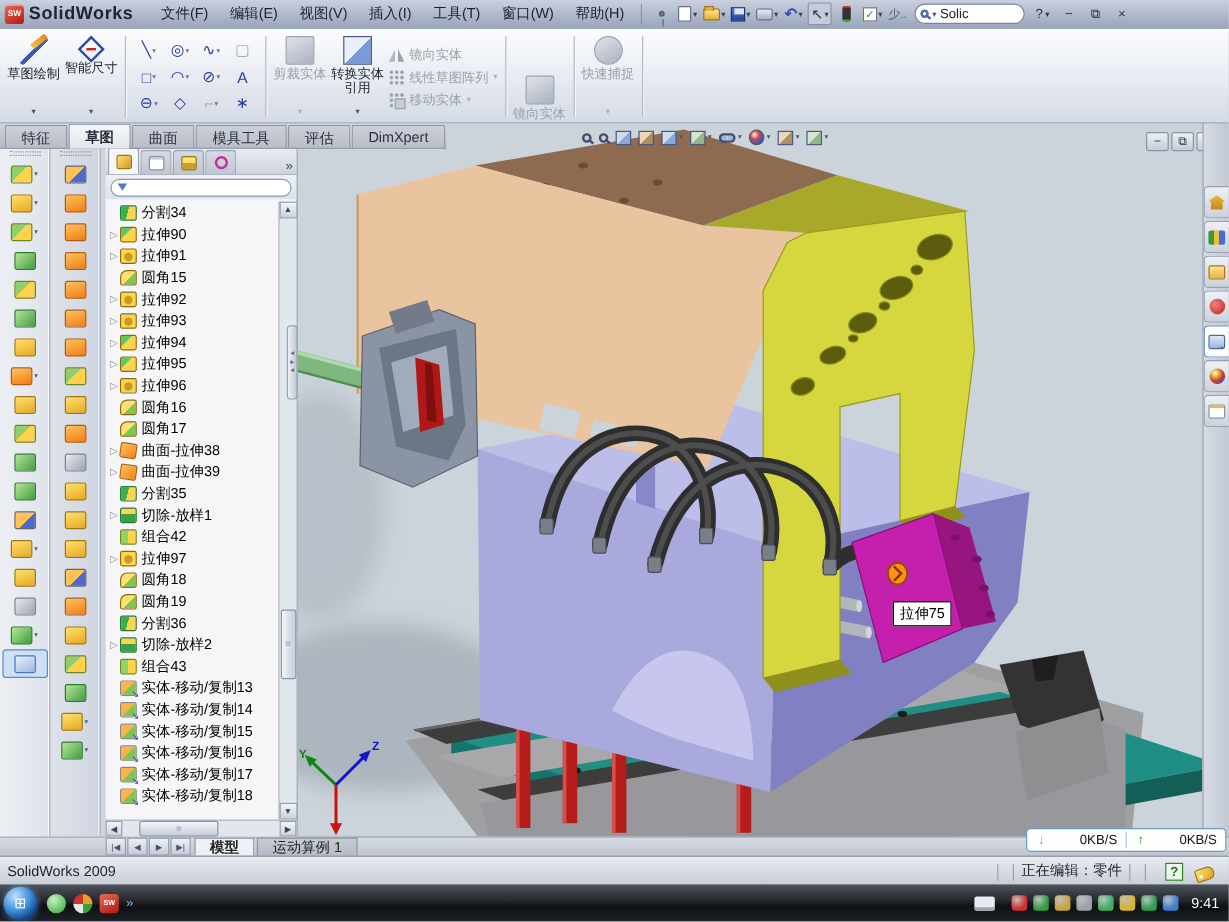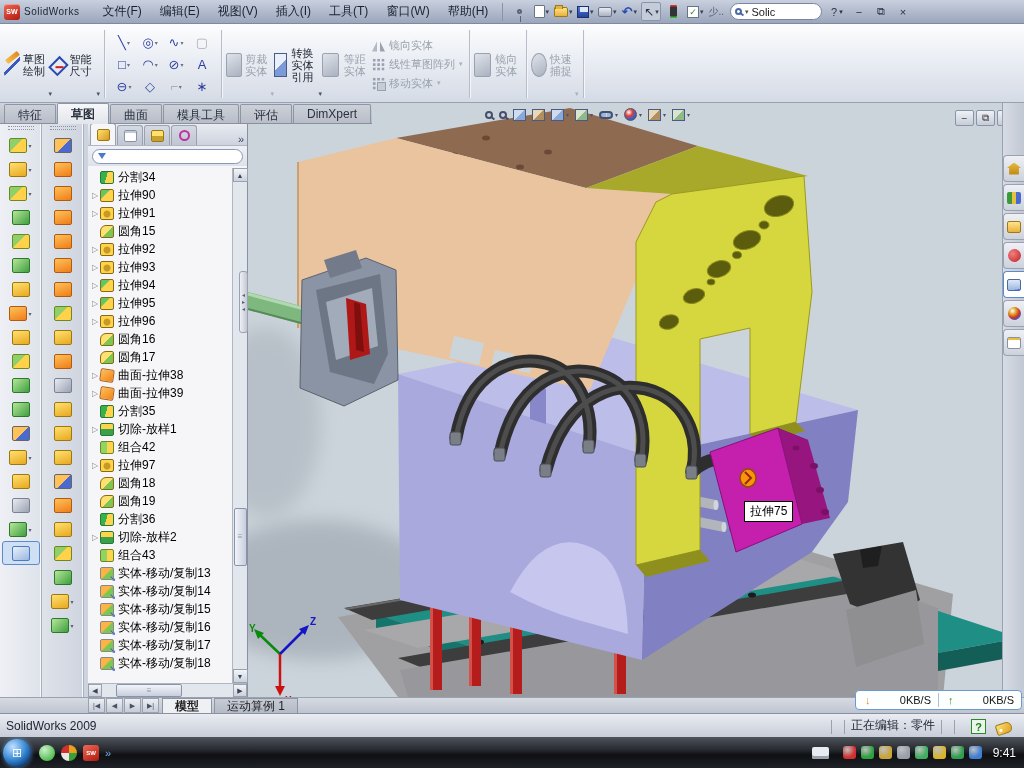--- a/index.html
+++ b/index.html
@@ -1,21 +1,21 @@
 <!DOCTYPE html>
 <html><head>
 <meta charset="utf-8">
 <style>
   *{margin:0;padding:0;box-sizing:border-box}
   html,body{width:1024px;height:768px;overflow:hidden}
   body{font-family:"Liberation Sans","DejaVu Sans",sans-serif;font-size:12px;position:relative;background:#ccd4db;-webkit-font-smoothing:antialiased}
   
   #titlebar{position:absolute;top:0;left:0;right:0;height:24px;background:linear-gradient(#c9d0de,#9aa6bc);display:flex;align-items:center;border-bottom:1px solid #7e8aa0}
   .swcube{width:16px;height:16px;border-radius:3px;background:linear-gradient(150deg,#ef6a55,#b01810);color:#fff;font-size:7px;font-weight:bold;display:flex;align-items:center;justify-content:center;margin:0 4px 0 4px;box-shadow:inset 0 1px 0 rgba(255,255,255,.4)}
-  #app-title{font-size:10px;font-weight:normal;color:#1c2430;letter-spacing:.5px;margin-right:14px}
+  #app-title{font-size:15px;font-weight:bold;color:#1c2430;letter-spacing:.5px;margin-right:14px}
   .menu-item{padding:3px 9px;color:#1a2230;font-size:12px;cursor:default}
   .tb-sep{width:1px;height:18px;background:#8a94a8;margin:0 5px}
   .tbtn{width:20px;height:19px;display:flex;align-items:center;justify-content:center;margin:0 1px;border-radius:2px}
   .tbtn .dd{font-size:7px;color:#3a4050;margin-left:1px}
   .ic-page{width:11px;height:13px;background:#fff;border:1px solid #6a7488;border-radius:1px}
   .ic-folder{width:14px;height:10px;background:linear-gradient(#ffe48a,#e8b23a);border:1px solid #a07818;border-radius:1px 2px 1px 1px;position:relative}
   .ic-folder::before{content:"";position:absolute;top:-3px;left:0;width:6px;height:3px;background:#e8b23a;border:1px solid #a07818;border-bottom:none}
   .ic-save{width:12px;height:12px;background:linear-gradient(#4a78d8,#24449a);border:1px solid #1a3070;position:relative}
   .ic-save::before{content:"";position:absolute;left:2px;top:0;width:8px;height:5px;background:#dfe6f4}
   .ic-print{width:14px;height:10px;background:linear-gradient(#e8ecf2,#aab2c2);border:1px solid #6a7488;border-radius:2px}
@@ -29,21 +29,21 @@
   .mag{width:7px;height:7px;border:2px solid #4a6aa8;border-radius:50%;position:relative;flex:none}
   .mag::after{content:"";position:absolute;width:5px;height:2px;background:#4a6aa8;transform:rotate(40deg);right:-4px;bottom:-2px}
   #search-pill .dd{font-size:7px;color:#555;margin:0 3px}
   #search-value{font-size:11px;color:#222}
   .winbtn{width:20px;height:17px;display:flex;align-items:center;justify-content:center;color:#2a3346;font-size:11px;margin:0 1px;border-radius:2px}
   .overflow-label{font-size:10px;color:#55607a;margin:0 2px}
   
   #ribbon{position:absolute;top:24px;left:0;right:0;height:79px;background:linear-gradient(#fdfdfe,#e6eaf1 55%,#d5dbe5);border-bottom:1px solid #98a0b2;display:flex;align-items:stretch;padding:3px 2px 1px 4px}
   .rgroup{display:flex;align-items:stretch}
   .rsep{width:1px;background:#b6bcc8;margin:3px 4px;box-shadow:1px 0 0 #f4f6fa}
-  .rbig{width:48px;display:flex;align-items:center;justify-content:flex-start;text-align:center;font-size:11px;line-height:12px;color:#1c2430;padding-top:2px}
+  .rbig{width:48px;display:flex;flex-direction:column;align-items:center;justify-content:flex-end;text-align:center;font-size:11px;line-height:12px;color:#1c2430;padding-top:2px}
   .rbig.dis{color:#9aa2ac}
   .rbig .ric{width:24px;height:24px;margin:1px auto 2px;position:relative}
   .rbig .darr{font-size:7px;color:#4a5468;margin-top:auto;padding-bottom:1px}
   .rbig.dis .darr{color:#aab0ba}
   .i-sketch{background:linear-gradient(135deg,transparent 48%,#3a5ac0 48% 58%,transparent 58%);border-radius:4px;position:relative}
   .i-sketch::after{content:"";position:absolute;right:0px;top:2px;width:15px;height:5px;background:linear-gradient(90deg,#f4c04a,#e08a20);transform:rotate(-38deg);border-radius:1px}
   .i-dim{border:2px solid #2a4ab0;width:16px!important;height:16px!important;transform:rotate(45deg);margin-top:4px!important;position:relative}
   .i-dim::after{content:"";position:absolute;left:2px;top:5px;width:8px;height:2px;background:#cc2020;transform:rotate(-45deg)}
   .i-gray{background:linear-gradient(150deg,#dfe3ea,#aab2c0);border:1px solid #9aa2b0;border-radius:2px}
   .i-convert{background:linear-gradient(135deg,#eaf0fa 50%,#7a9ad8 50%);border:1px solid #4a5a88}
@@ -280,24 +280,20 @@
   <div class="rgroup">
     <div class="rbig dis">
       <span class="ric i-gray"></span>
       <span>剪裁实体</span>
         <span class="darr">▾</span>
     </div>
     <div class="rbig">
       <span class="ric i-convert"></span>
       <span>转换实体引用</span>
         <span class="darr">▾</span>
-    </div>
-    <div class="rbig dis">
-      <span class="ric i-gray"></span>
-      <span>等距实体</span>
     </div>
   </div>
   <div class="rstack">
     <div class="rrow">
       <span class="sic mir"></span>
       <span>镜向实体</span>
     </div>
     <div class="rrow">
       <span class="sic pat"></span>
       <span>线性草图阵列</span>

